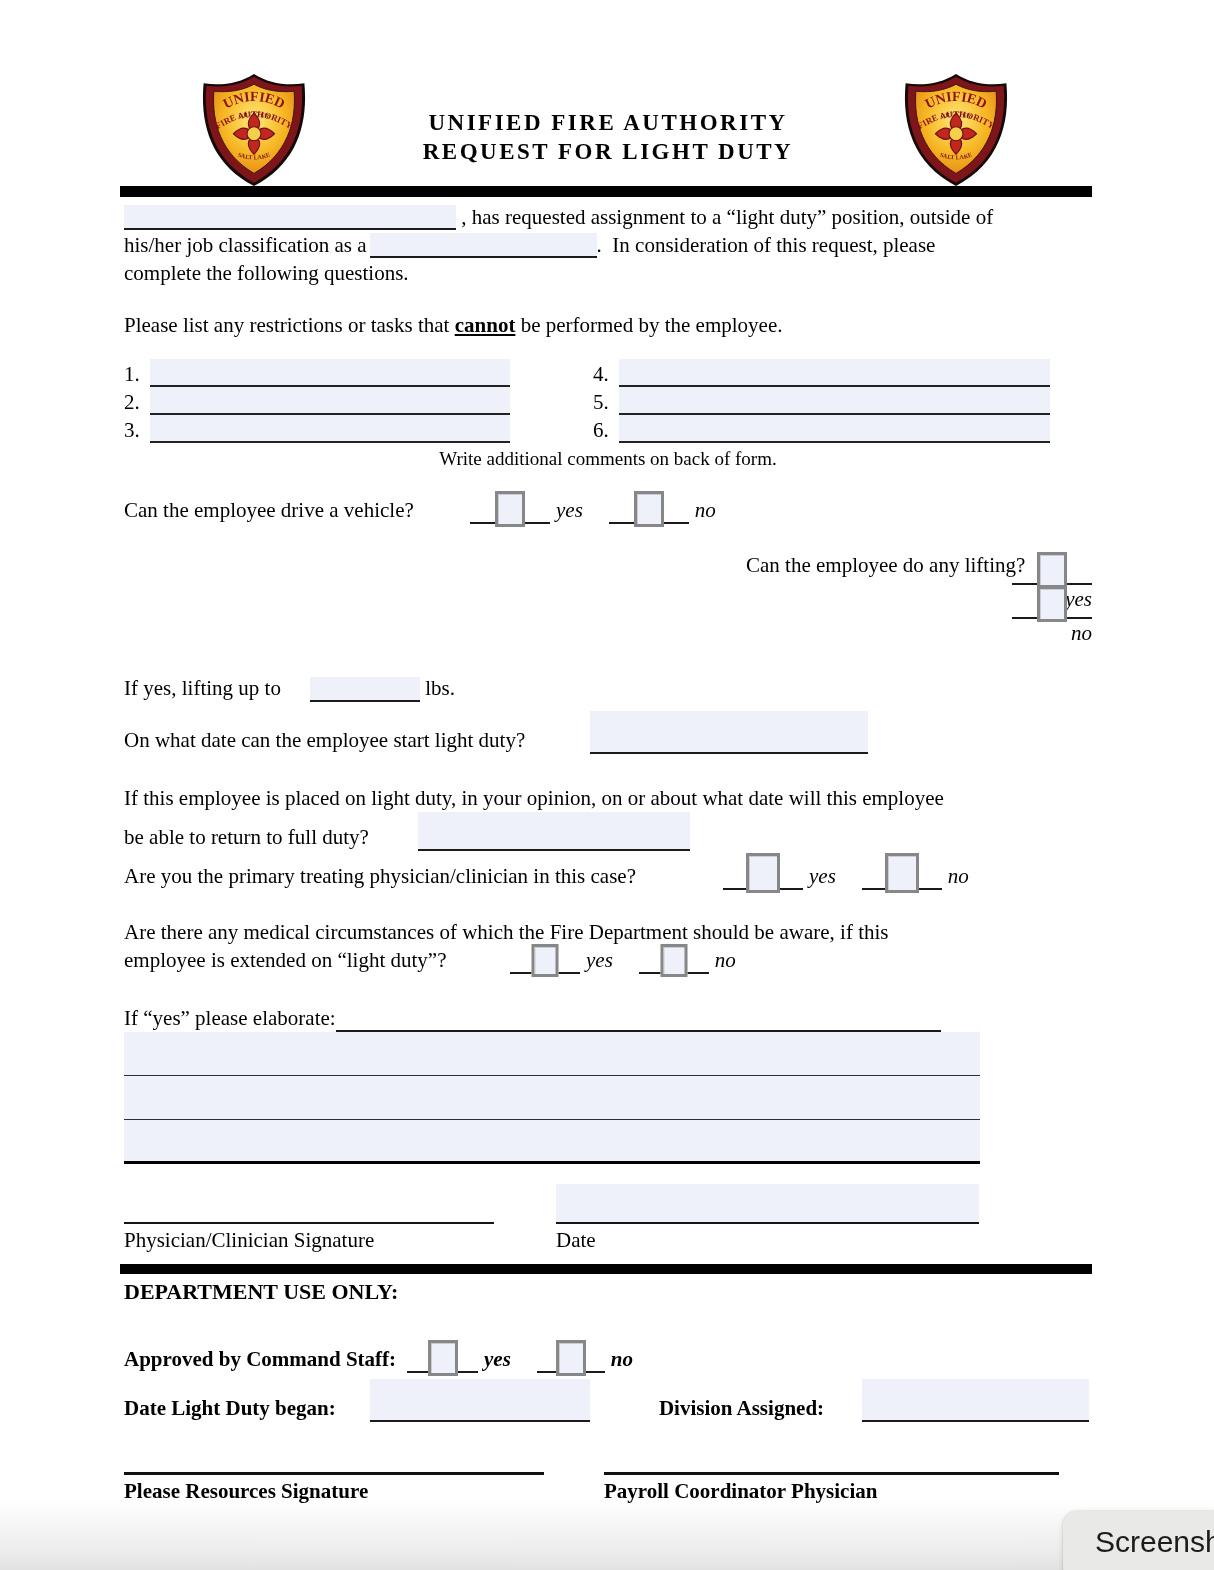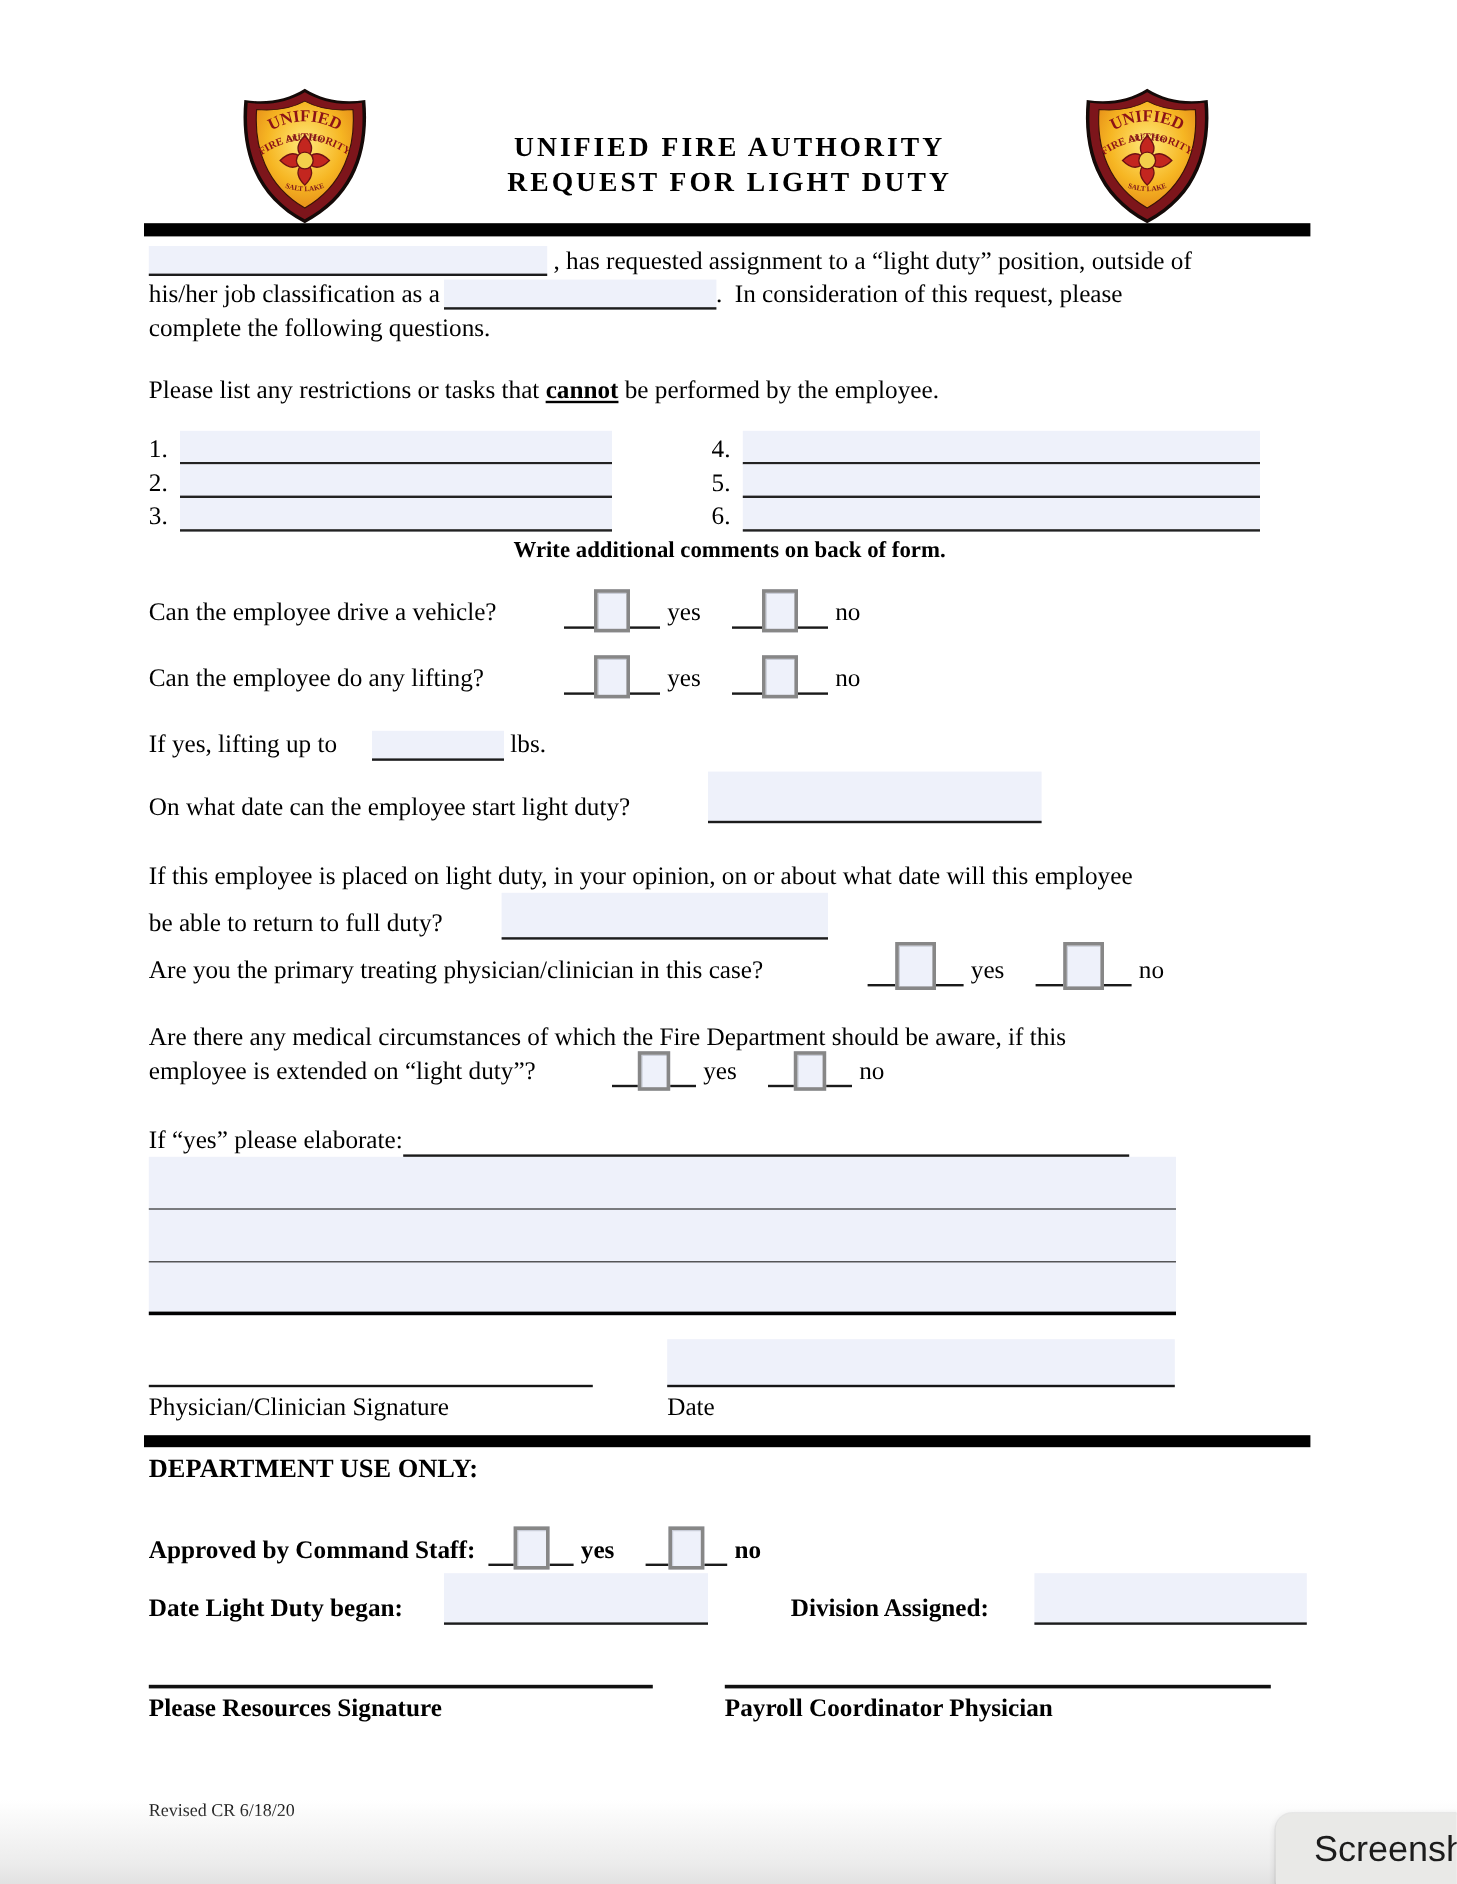--- a/index.html
+++ b/index.html
@@ -36,36 +36,36 @@
   .em { font-weight:bold; text-decoration:underline; }
 
   
   .res-cols { margin-top:20px; display:flex; }
   .res-col-left { width:386px; }
   .res-gap { width:83px; }
   .res-col-right { flex:1; padding-right:42px; }
   .res-row { display:flex; height:28px; }
   .res-num { width:26px; flex:none; line-height:30px; }
   .res-field { flex:1; background:#eef1fa; border-bottom:2px solid #222; }
-  .note { margin-top:3px; text-align:center; font-weight:bold; font-size:19px; line-height:26px; }
+  .note { margin-top:3px; text-align:center; font-weight:normal; font-size:19px; line-height:26px; }
 
   
   .cbline { display:inline-block; position:relative; width:80px; height:6px;
             border-bottom:2px solid #1a1a1a; vertical-align:baseline; flex:none; }
   .cb { position:absolute; left:50%; transform:translateX(-50%); bottom:-5px;
         width:30px; height:36px; background:#eef1fa; border:3px solid #878787;
         box-shadow: inset 1px 1px 0 #c9cdd8; }
   .cb-lg { width:34px; height:40px; }
   .cbl-70 { width:70px; } .cbl-71 { width:71px; } .cbl-68 { width:68px; }
-  .ynlab { margin-left:6px; }
+  .ynlab { margin-left:6px;font-style:italic; }
   .gap24 { margin-left:26px; }
 
   
   .q-drive  { margin-top:24px; }
-  .q-lift   { margin-top:27px; }
+  .q-lift   { margin-top:27px;flex-direction:column; }
   .q-amount { margin-top:27px; }
   .q-start  { margin-top:9px; }
   .lbl-346 { width:346px; flex:none; }
   .lbl-466 { width:466px; flex:none; }
   .lbl-599 { width:599px; flex:none; }
   .lbl-386 { width:386px; flex:none; }
   .lbl-283 { width:283px; flex:none; }
   .lbl-246 { width:246px; flex:none; }
   .lbl-213 { width:213px; flex:none;text-align:center; }
 

